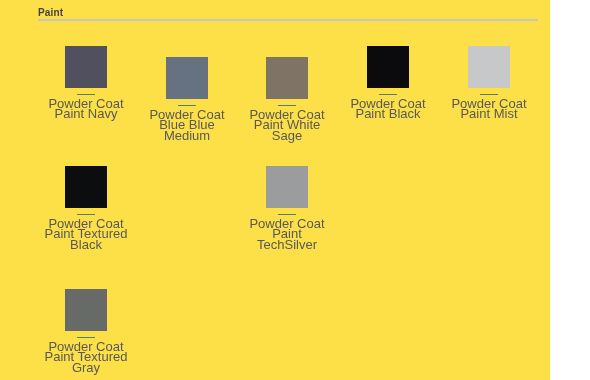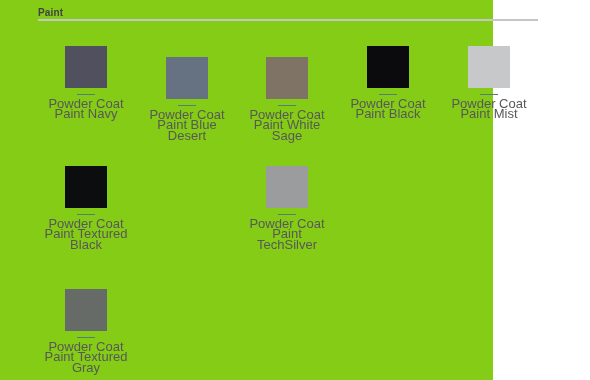--- a/index.html
+++ b/index.html
@@ -9,21 +9,21 @@
     width: 590px;
     height: 380px;
     background: #ffffff;
     overflow: hidden;
   }
   body {
     font-family: "Liberation Sans", sans-serif;
     -webkit-font-smoothing: antialiased;
     -moz-osx-font-smoothing: grayscale;
   }
-  .page { position: relative; width: 493px; height: 380px; background: #84cc16; }
+  .page { position: relative; width: 550px; height: 380px; background: #fde047; }
 
   
   .section-header { position: absolute; left: 0; top: 0; width: 590px; height: 26px; }
   .section-title {
     position: absolute;
     left: 38px;
     top: 7px;
     font-size: 10px;
     font-weight: bold;
     color: #434343;
@@ -87,21 +87,21 @@
 
     <div class="swatch-item p0">
       <div class="swatch-chip" style="background: rgb(80, 80, 94);"></div>
       <div class="swatch-underline"></div>
       <div class="swatch-label">Powder Coat Paint Navy</div>
     </div>
 
     <div class="swatch-item p1">
       <div class="swatch-chip" style="background: rgb(102, 113, 129);"></div>
       <div class="swatch-underline"></div>
-      <div class="swatch-label">Powder Coat Paint Blue Desert</div>
+      <div class="swatch-label">Powder Coat Blue Blue Medium</div>
     </div>
 
     <div class="swatch-item p2">
       <div class="swatch-chip" style="background: rgb(126, 115, 100);"></div>
       <div class="swatch-underline"></div>
       <div class="swatch-label">Powder Coat Paint White Sage</div>
     </div>
 
     <div class="swatch-item p3">
       <div class="swatch-chip" style="background: rgb(11, 11, 13);"></div>

